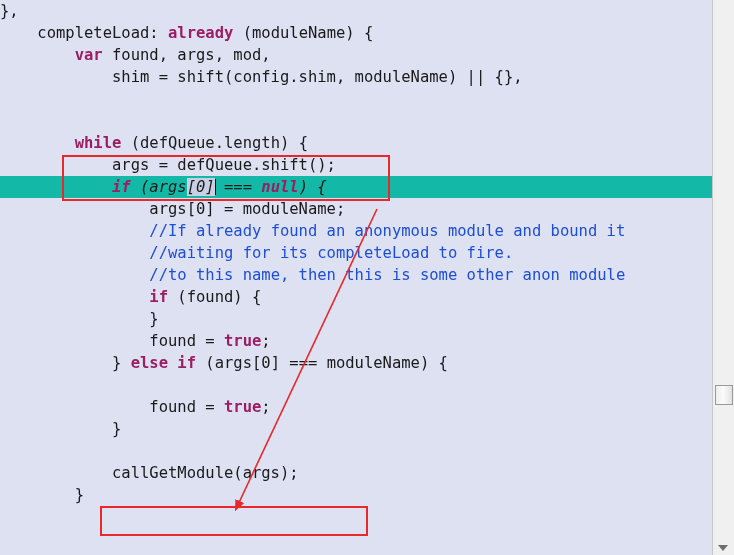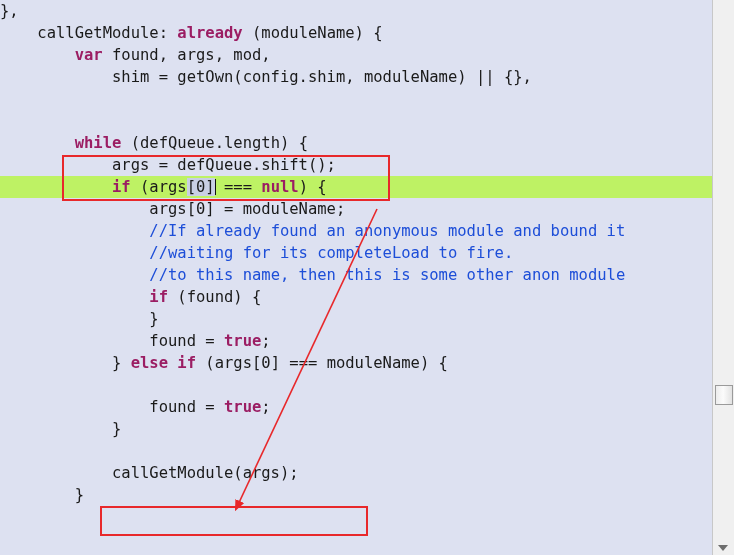--- a/index.html
+++ b/index.html
@@ -31,22 +31,23 @@
     position: relative;
     height: 22px;
     line-height: 22px;
     font-size: 15.5px;
     white-space: pre;
     color: #1c1c1c;
     padding-left: 0px;
     letter-spacing: 0px;
   }
   .code-line.current {
-    background: #bef264;
+    background: #14b8a6;
     width: 712px;
+    font-style: italic;
   }
 
   
   .kw   { color: #9b1d63; font-weight: bold; }
   .cmt  { color: #1d4ed8; }
   .pln  { color: #1a1a1a; }
   .brk  { background: #c9cfe4; }
 
   
   .caret {
@@ -104,23 +105,23 @@
   }
 </style>
 </head>
 <body>
 
 <div id="root">
 
   <div id="editor">
     <div id="code-lines">
         <div class="code-line"><span class="pln">},</span></div>
-        <div class="code-line"><span class="pln">    callGetModule: </span><span class="kw">already</span><span class="pln"> (moduleName) {</span></div>
+        <div class="code-line"><span class="pln">    completeLoad: </span><span class="kw">already</span><span class="pln"> (moduleName) {</span></div>
         <div class="code-line"><span class="pln">        </span><span class="kw">var</span><span class="pln"> found, args, mod,</span></div>
-        <div class="code-line"><span class="pln">            shim = getOwn(config.shim, moduleName) || {},</span></div>
+        <div class="code-line"><span class="pln">            shim = shift(config.shim, moduleName) || {},</span></div>
         <div class="code-line"><span class="pln"></span></div>
         <div class="code-line"><span class="pln"></span></div>
         <div class="code-line"><span class="pln">        </span><span class="kw">while</span><span class="pln"> (defQueue.length) {</span></div>
         <div class="code-line"><span class="pln">            args = defQueue.shift();</span></div>
         <div class="code-line current"><span class="pln">            </span><span class="kw">if</span><span class="pln"> (args</span><span class="brk">[0]</span><span class="caret"></span><span class="pln"> === </span><span class="kw">null</span><span class="pln">) {</span></div>
         <div class="code-line"><span class="pln">                args[0] = moduleName;</span></div>
         <div class="code-line"><span class="pln">                </span><span class="cmt">//If already found an anonymous module and bound it</span></div>
         <div class="code-line"><span class="pln">                </span><span class="cmt">//waiting for its completeLoad to fire.</span></div>
         <div class="code-line"><span class="pln">                </span><span class="cmt">//to this name, then this is some other anon module</span></div>
         <div class="code-line"><span class="pln">                </span><span class="kw">if</span><span class="pln"> (found) {</span></div>

